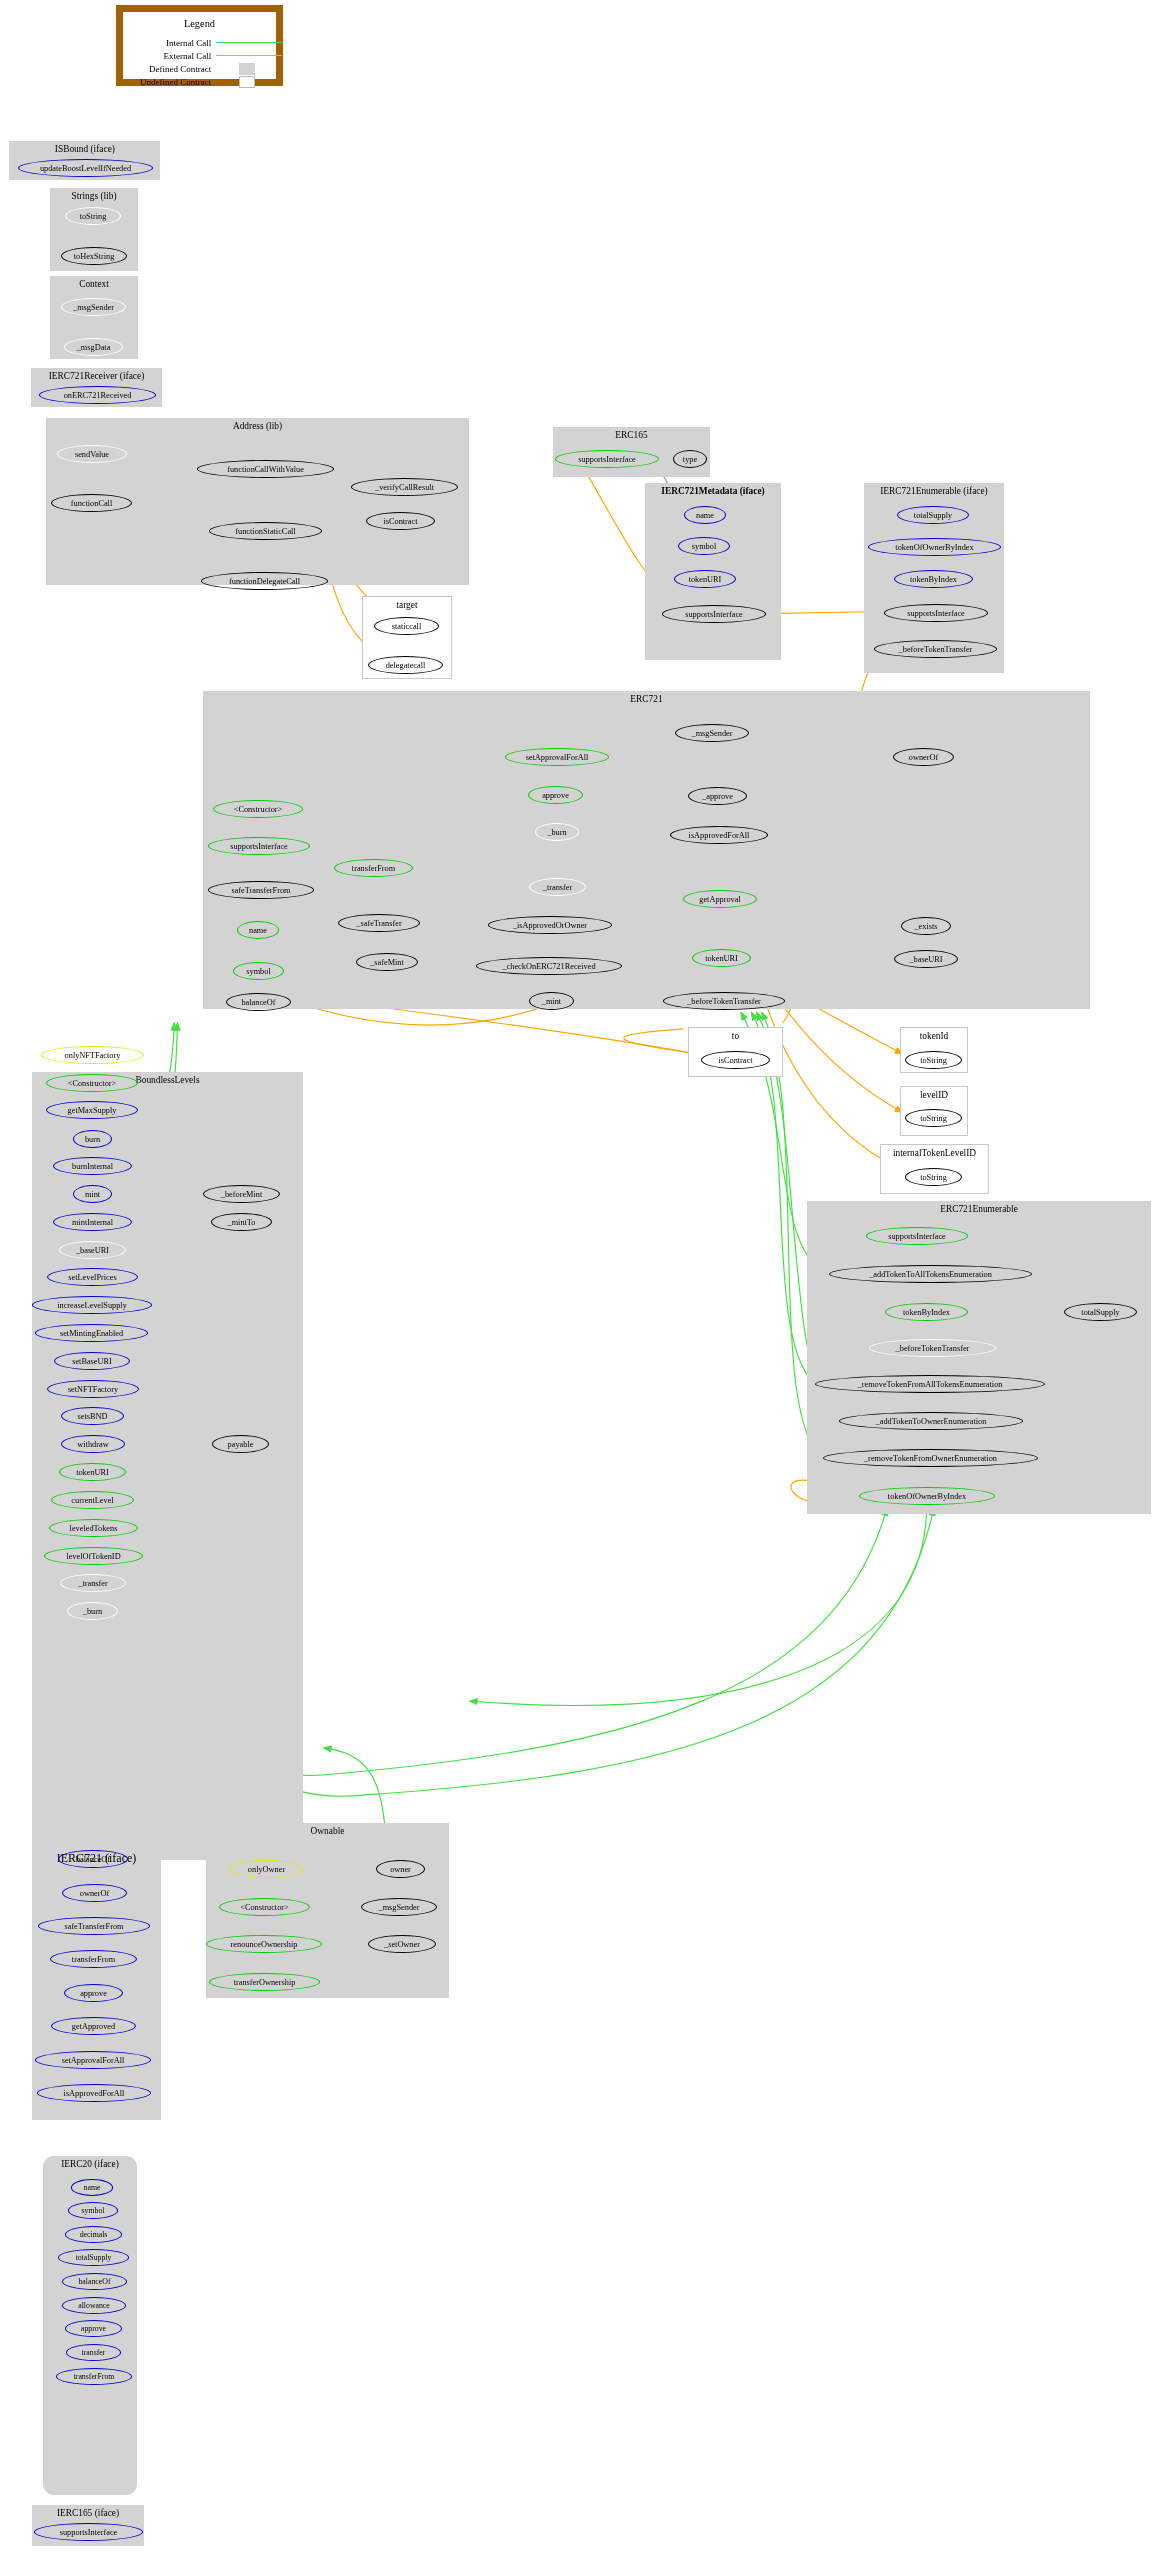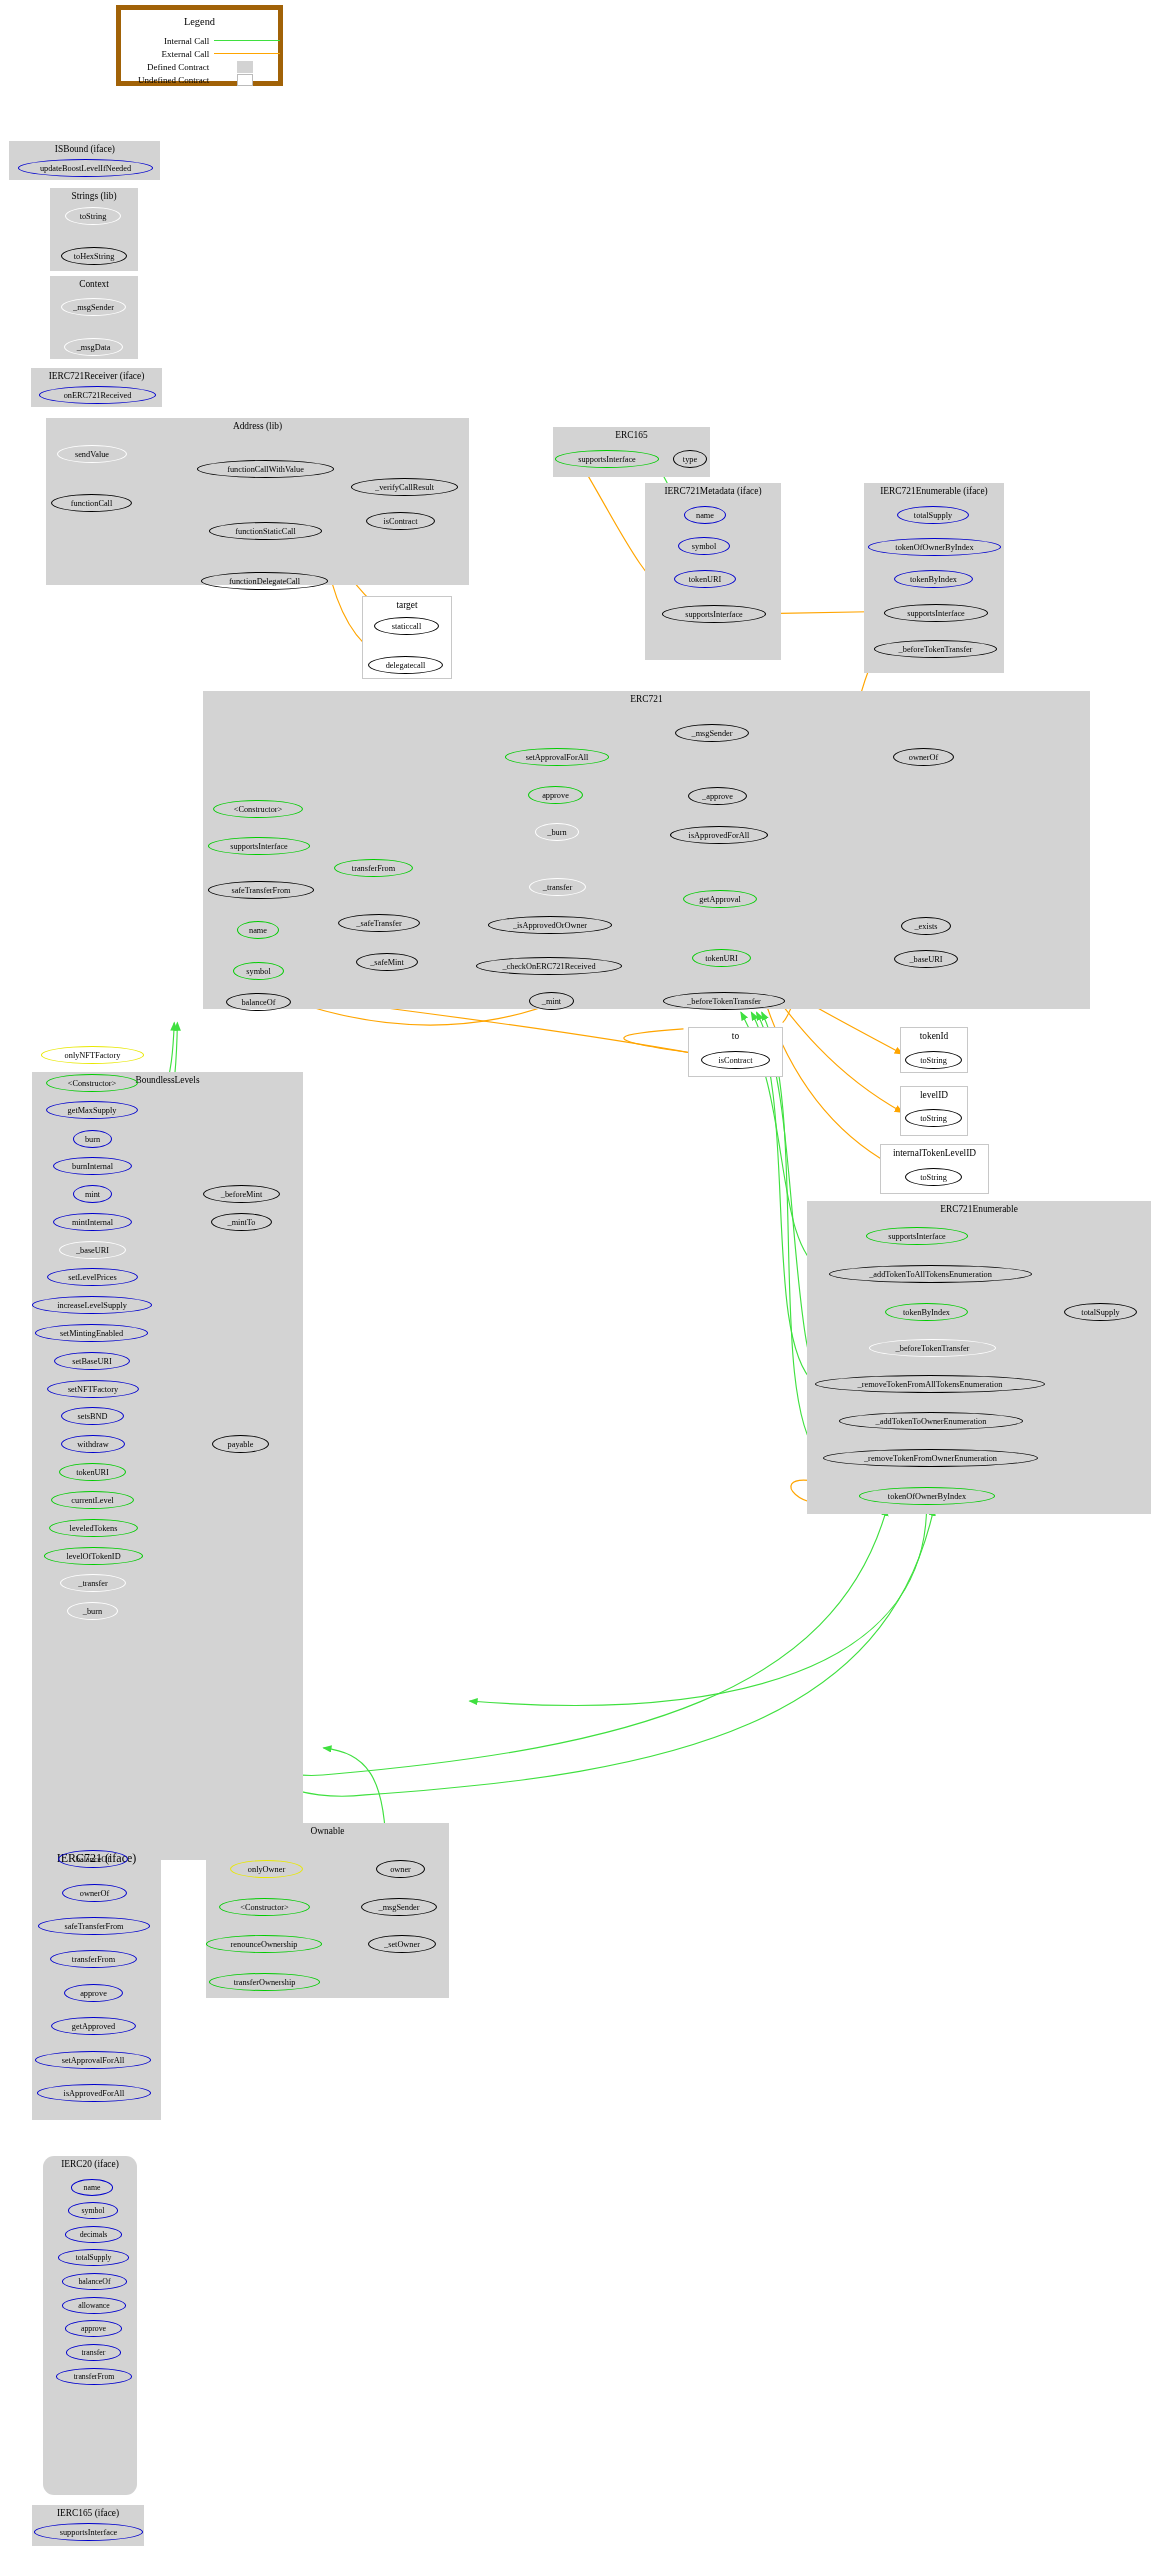--- a/index.html
+++ b/index.html
@@ -3,21 +3,21 @@
 <meta charset="utf-8">
 <title>Solidity Call Graph</title>
 <style>
   html,body{margin:0;padding:0;background:#ffffff;}
   body{font-family:"Liberation Serif","DejaVu Serif",serif;}
   #canvas{position:relative;width:1163px;height:2576px;background:#ffffff;overflow:hidden;}
   .cluster{position:absolute;box-sizing:border-box;}
   .cluster.grey{background:#d3d3d3;}
   .cluster.white{background:#ffffff;border:0.5px solid #c8c8c8;}
   .cluster-title{position:absolute;left:0;width:100%;text-align:center;color:#000;white-space:nowrap;}
-  .legendbox{position:absolute;box-sizing:border-box;background:#ffffff;border:5px solid #a16207;}
+  .legendbox{position:absolute;box-sizing:border-box;background:#ffffff;border:7px solid #a16207;}
   .legend-row{position:absolute;white-space:nowrap;color:#000;text-align:right;}
   .legend-line{position:absolute;height:0;border-top-width:1.6px;border-top-style:solid;}
   .legend-swatch{position:absolute;box-sizing:border-box;}
   .node{position:absolute;display:flex;align-items:center;justify-content:center;
         box-sizing:border-box;border-style:solid;border-width:1px;border-radius:50%;
         color:#000;white-space:nowrap;background:transparent;}
   svg.edges{position:absolute;left:0;top:0;width:1163px;height:2576px;pointer-events:none;}
 </style>
 </head>
 <body>
@@ -178,21 +178,21 @@
       <div class="cluster white" style="left: 362px; top: 596px; width: 90px; height: 83px;">
         <div class="cluster-title" style="top: 3.1px; font-size: 9.4px;">target</div>
       </div>
       <div class="node" style="left: 374px; top: 617px; width: 65px; height: 18px; border-color: rgb(0, 0, 0); font-size: 8.3px;">staticcall</div>
       <div class="node" style="left: 368px; top: 656px; width: 75px; height: 18px; border-color: rgb(0, 0, 0); font-size: 8.3px;">delegatecall</div>
       <div class="cluster grey" style="left: 553px; top: 427px; width: 157px; height: 50px;">
         <div class="cluster-title" style="top: 3.1px; font-size: 9.4px;">ERC165</div>
       </div>
       <div class="node" style="left: 555px; top: 450px; width: 104px; height: 18px; border-color: rgb(0, 204, 0); font-size: 8.3px;">supportsInterface</div>
       <div class="node" style="left: 673px; top: 450px; width: 34px; height: 18px; border-color: rgb(0, 0, 0); font-size: 8.3px;">type</div>
-      <div class="cluster grey" style="left: 645px; top: 483px; width: 136px; height: 177px;">
+      <div class="cluster grey" style="left: 645px; top: 483px; width: 136px; height: 177px; font-weight: bold;">
         <div class="cluster-title" style="top: 3.1px; font-size: 9.4px;">IERC721Metadata  (iface)</div>
       </div>
       <div class="node" style="left: 684px; top: 506px; width: 42px; height: 18px; border-color: rgb(0, 0, 205); font-size: 8.3px;">name</div>
       <div class="node" style="left: 678px; top: 537px; width: 52px; height: 18px; border-color: rgb(0, 0, 205); font-size: 8.3px;">symbol</div>
       <div class="node" style="left: 674px; top: 570px; width: 62px; height: 18px; border-color: rgb(0, 0, 205); font-size: 8.3px;">tokenURI</div>
       <div class="node" style="left: 662px; top: 605px; width: 104px; height: 18px; border-color: rgb(0, 0, 0); font-size: 8.3px;">supportsInterface</div>
       <div class="cluster grey" style="left: 864px; top: 483px; width: 140px; height: 190px;">
         <div class="cluster-title" style="top: 3.1px; font-size: 9.4px;">IERC721Enumerable  (iface)</div>
       </div>
       <div class="node" style="left: 897px; top: 506px; width: 72px; height: 18px; border-color: rgb(0, 0, 205); font-size: 8.3px;">totalSupply</div>

